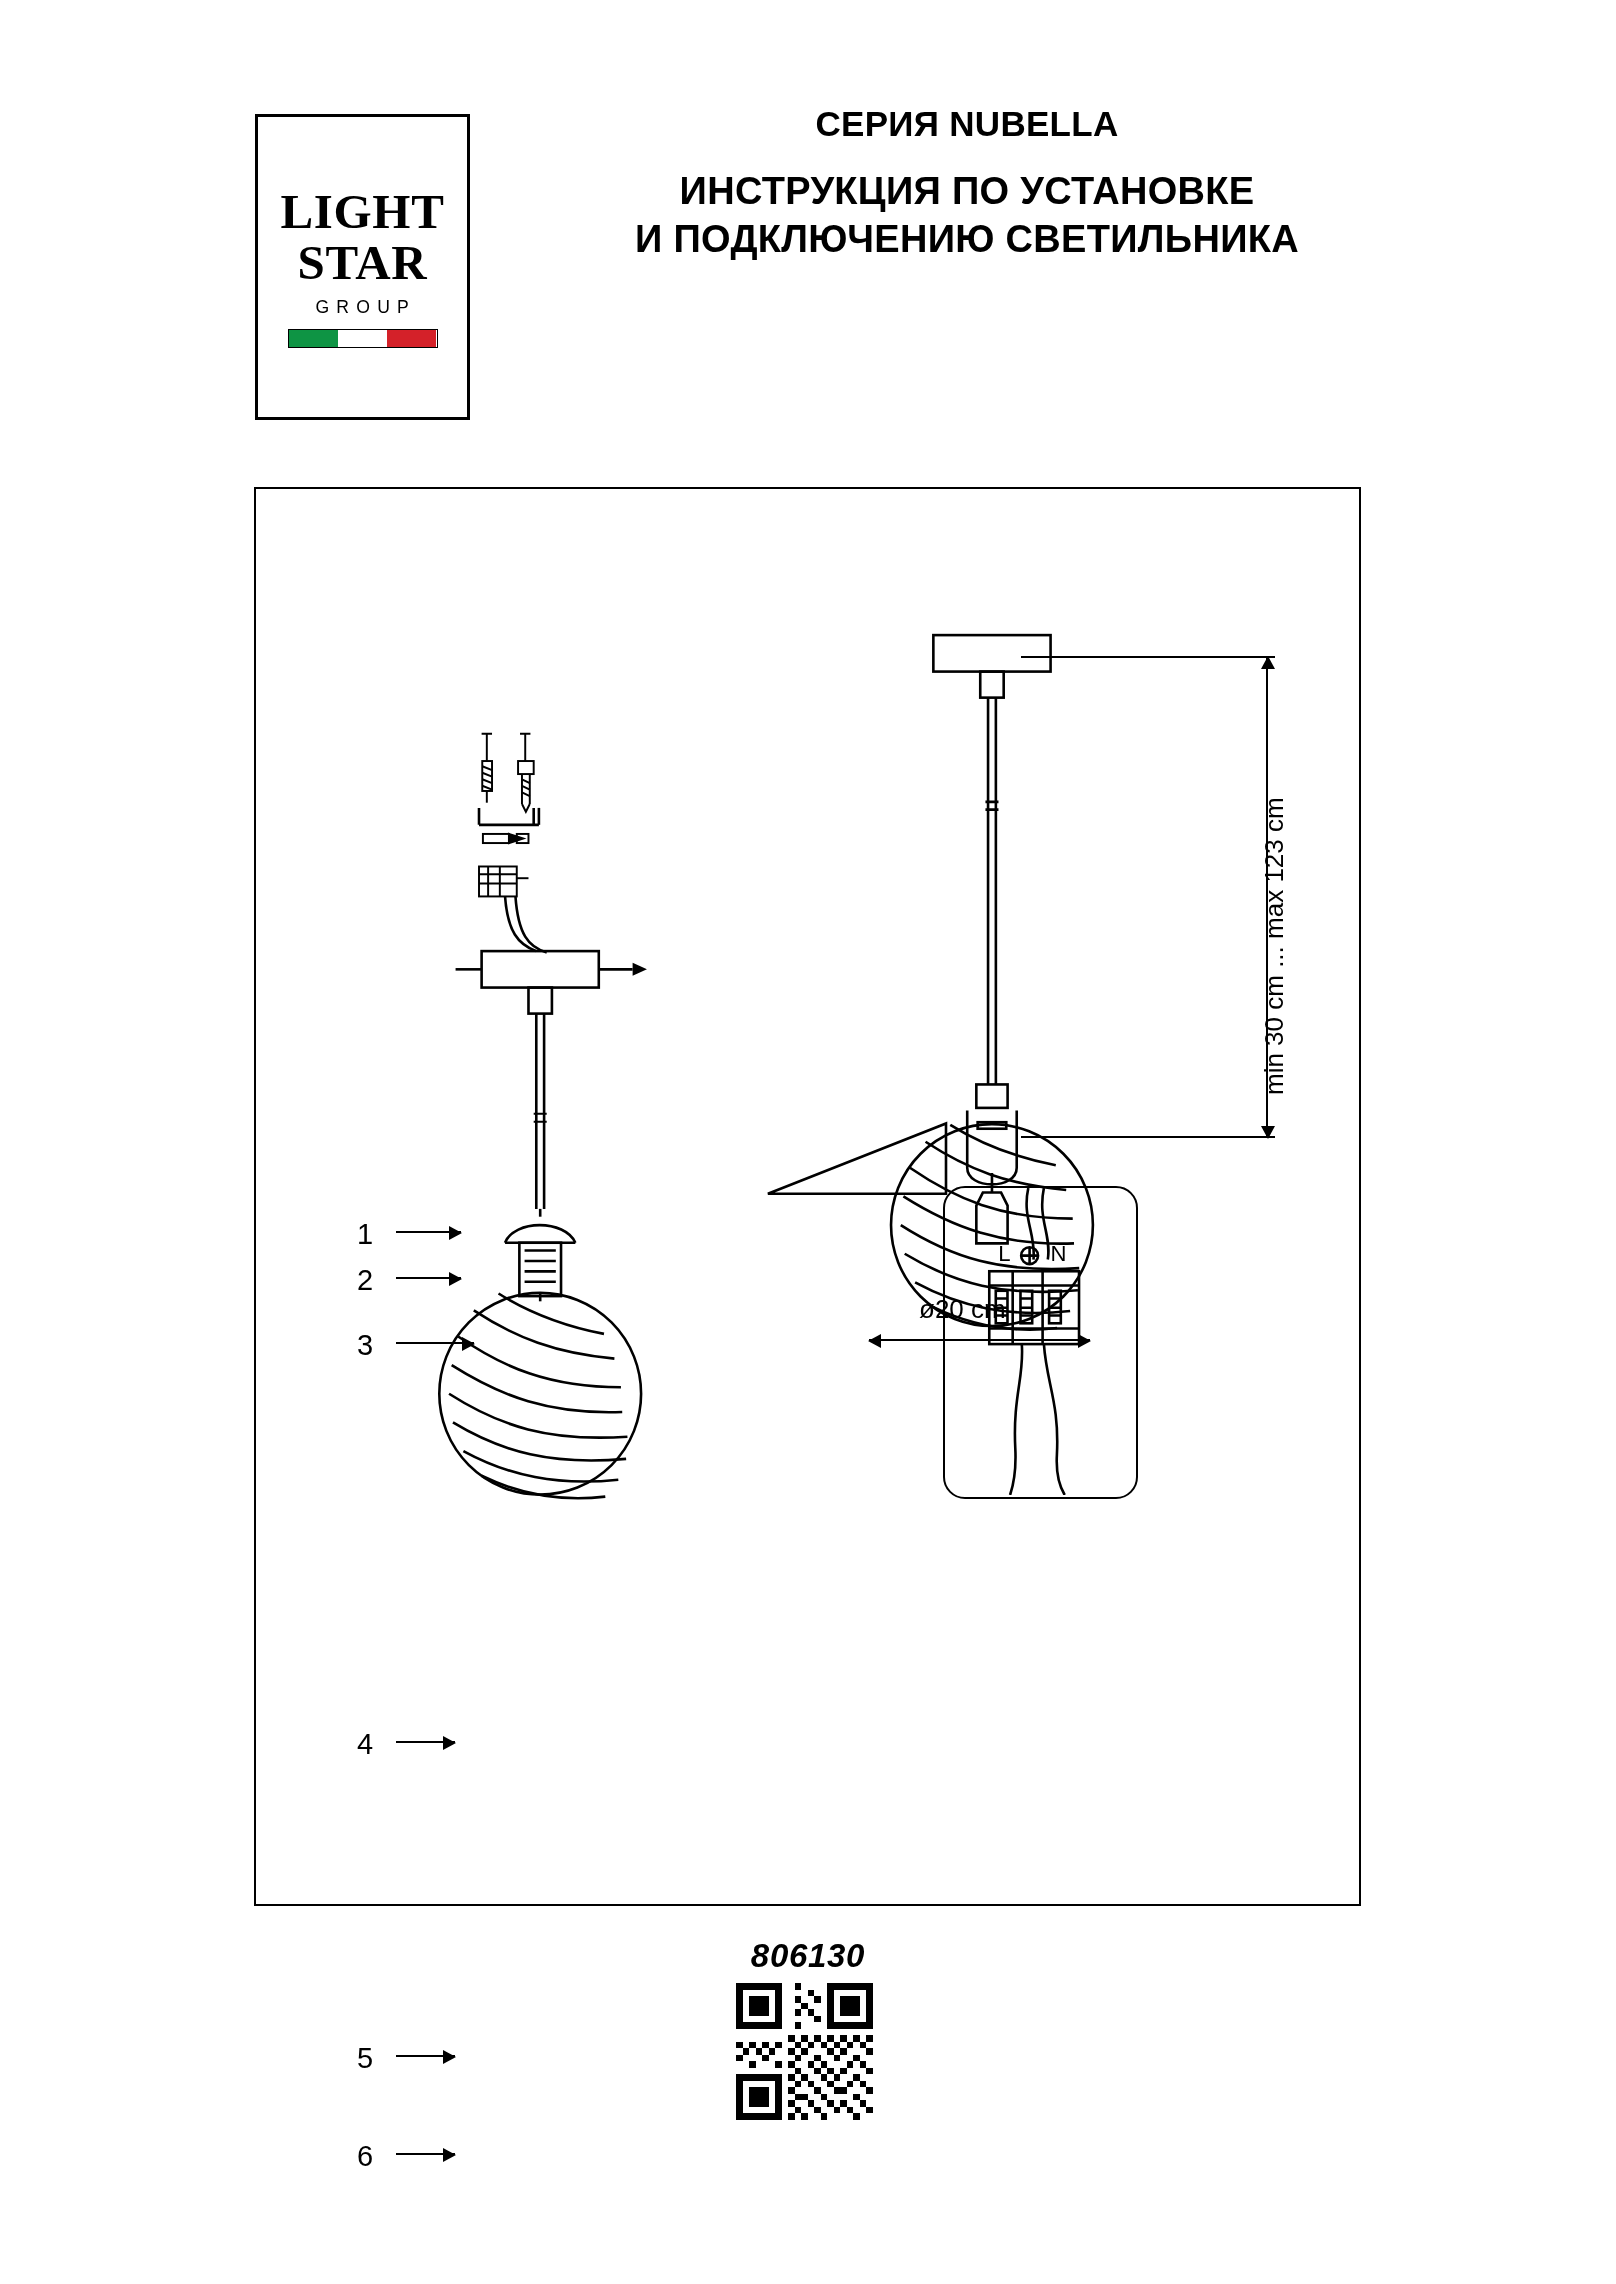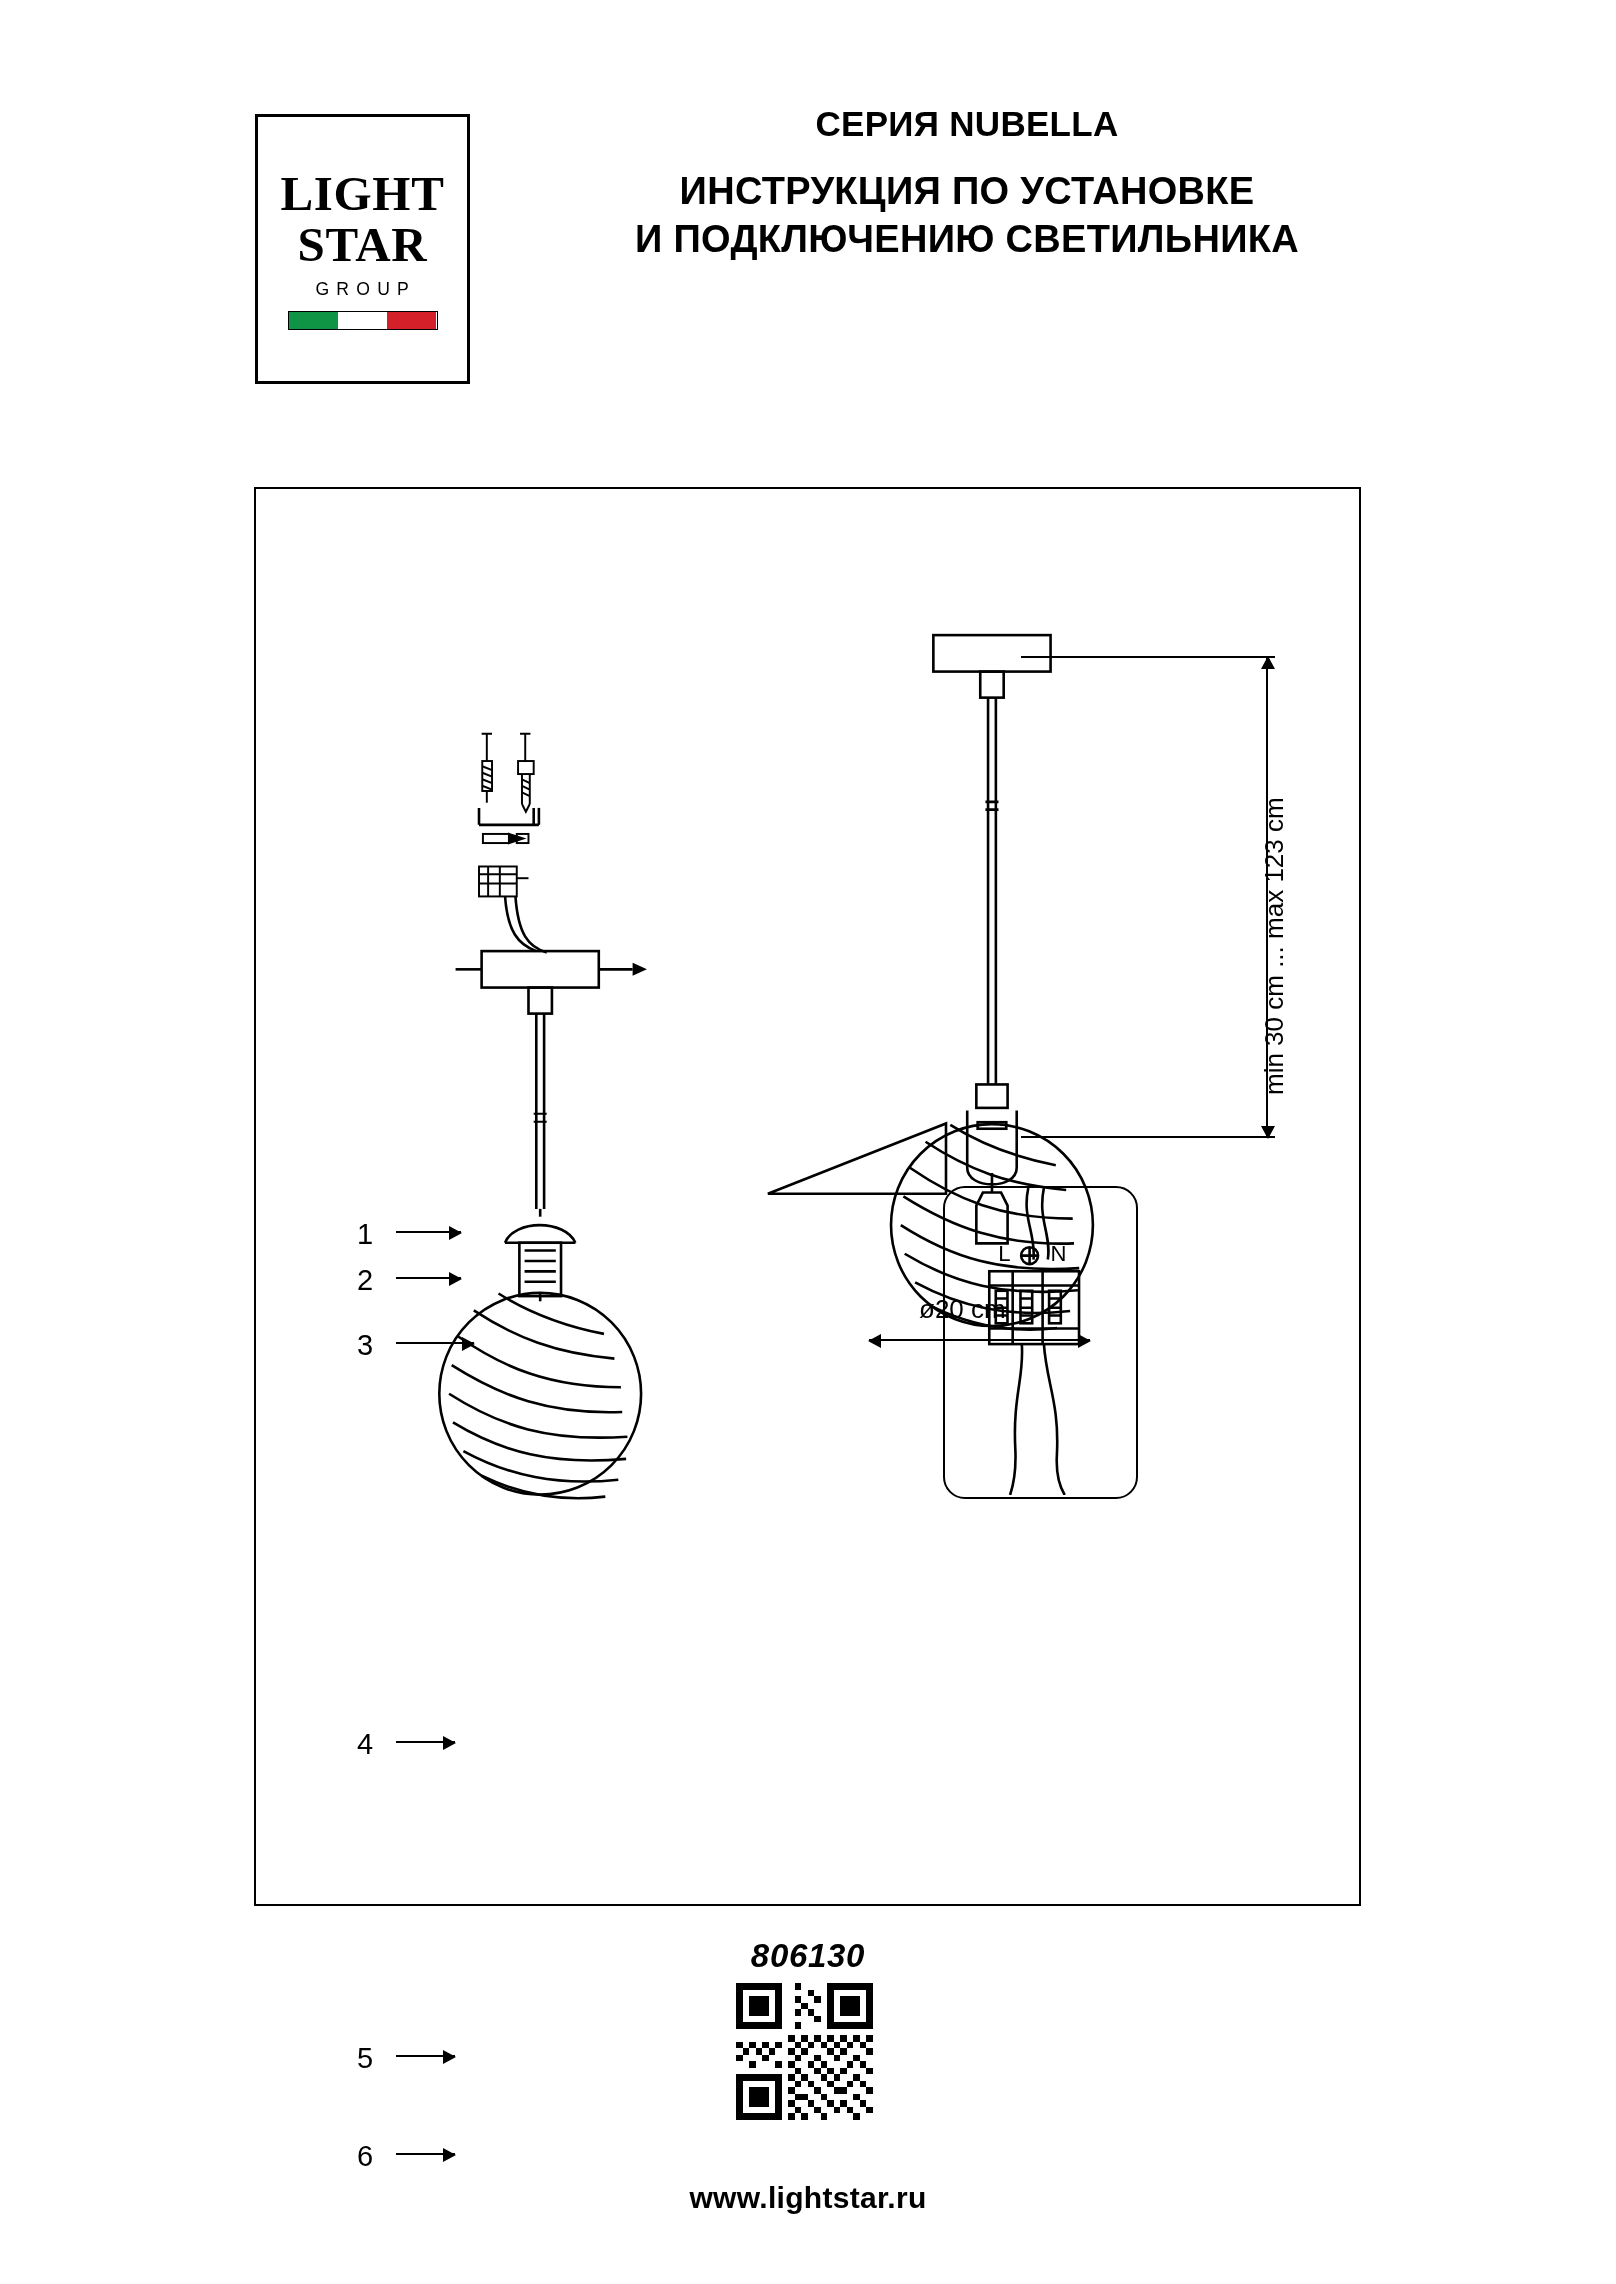--- a/index.html
+++ b/index.html
@@ -1,21 +1,21 @@
 <!DOCTYPE html>
 <html style="font-size:10.4px"><head>
 <meta charset="utf-8">
 <style>
   html,body{margin:0;padding:0;background:#ffffff;}
   body{width:1616px;height:2284px;font-family:"Liberation Sans",sans-serif;color:#000;position:relative;overflow:hidden;}
 
   .page{position:absolute;left:0;top:0;width:1616px;height:2284px;}
 
   
-  .logo-box{position:absolute;left:255px;top:114px;width:215px;height:270px;border:3.3px solid #000;box-sizing:border-box;}
+  .logo-box{position:absolute;left:255px;top:114px;width:215px;height:306px;border:3.3px solid #000;box-sizing:border-box;}
   .logo-inner{position:absolute;left:0;top:0;width:100%;height:100%;display:flex;flex-direction:column;align-items:center;justify-content:center;}
   .logo-l1{font-family:"Liberation Serif",serif;font-weight:bold;font-size:49px;letter-spacing:0.7px;line-height:51px;}
   .logo-l2{font-family:"Liberation Serif",serif;font-weight:bold;font-size:49px;letter-spacing:0.7px;line-height:51px;text-align:center;}
   .logo-l3{font-family:"Liberation Sans",sans-serif;font-size:17.6px;letter-spacing:7.2px;line-height:26px;margin-top:6px;padding-left:6.5px;}
   .flag{margin-top:9px;width:148px;height:17px;display:flex;border:0.7px solid #000;}
   .flag i{display:block;height:100%;flex:1;}
   .flag .g{background:#0e9444;}
   .flag .w{background:#ffffff;}
   .flag .r{background:#d42129;}
 
@@ -350,16 +350,15 @@
       <rect x="15" y="19" width="1" height="1"></rect>
         <rect x="17" y="19" width="1" height="1"></rect>
       <rect x="20" y="19" width="1" height="1"></rect>
       <rect x="8" y="20" width="1" height="1"></rect>
         <rect x="10" y="20" width="1" height="1"></rect>
       <rect x="13" y="20" width="1" height="1"></rect>
         <rect x="18" y="20" width="1" height="1"></rect>
     </g>
   </svg>
 
-  <div class="site">www.lightstar.ru</div>
 
 </div>
 
 
 </body></html>

